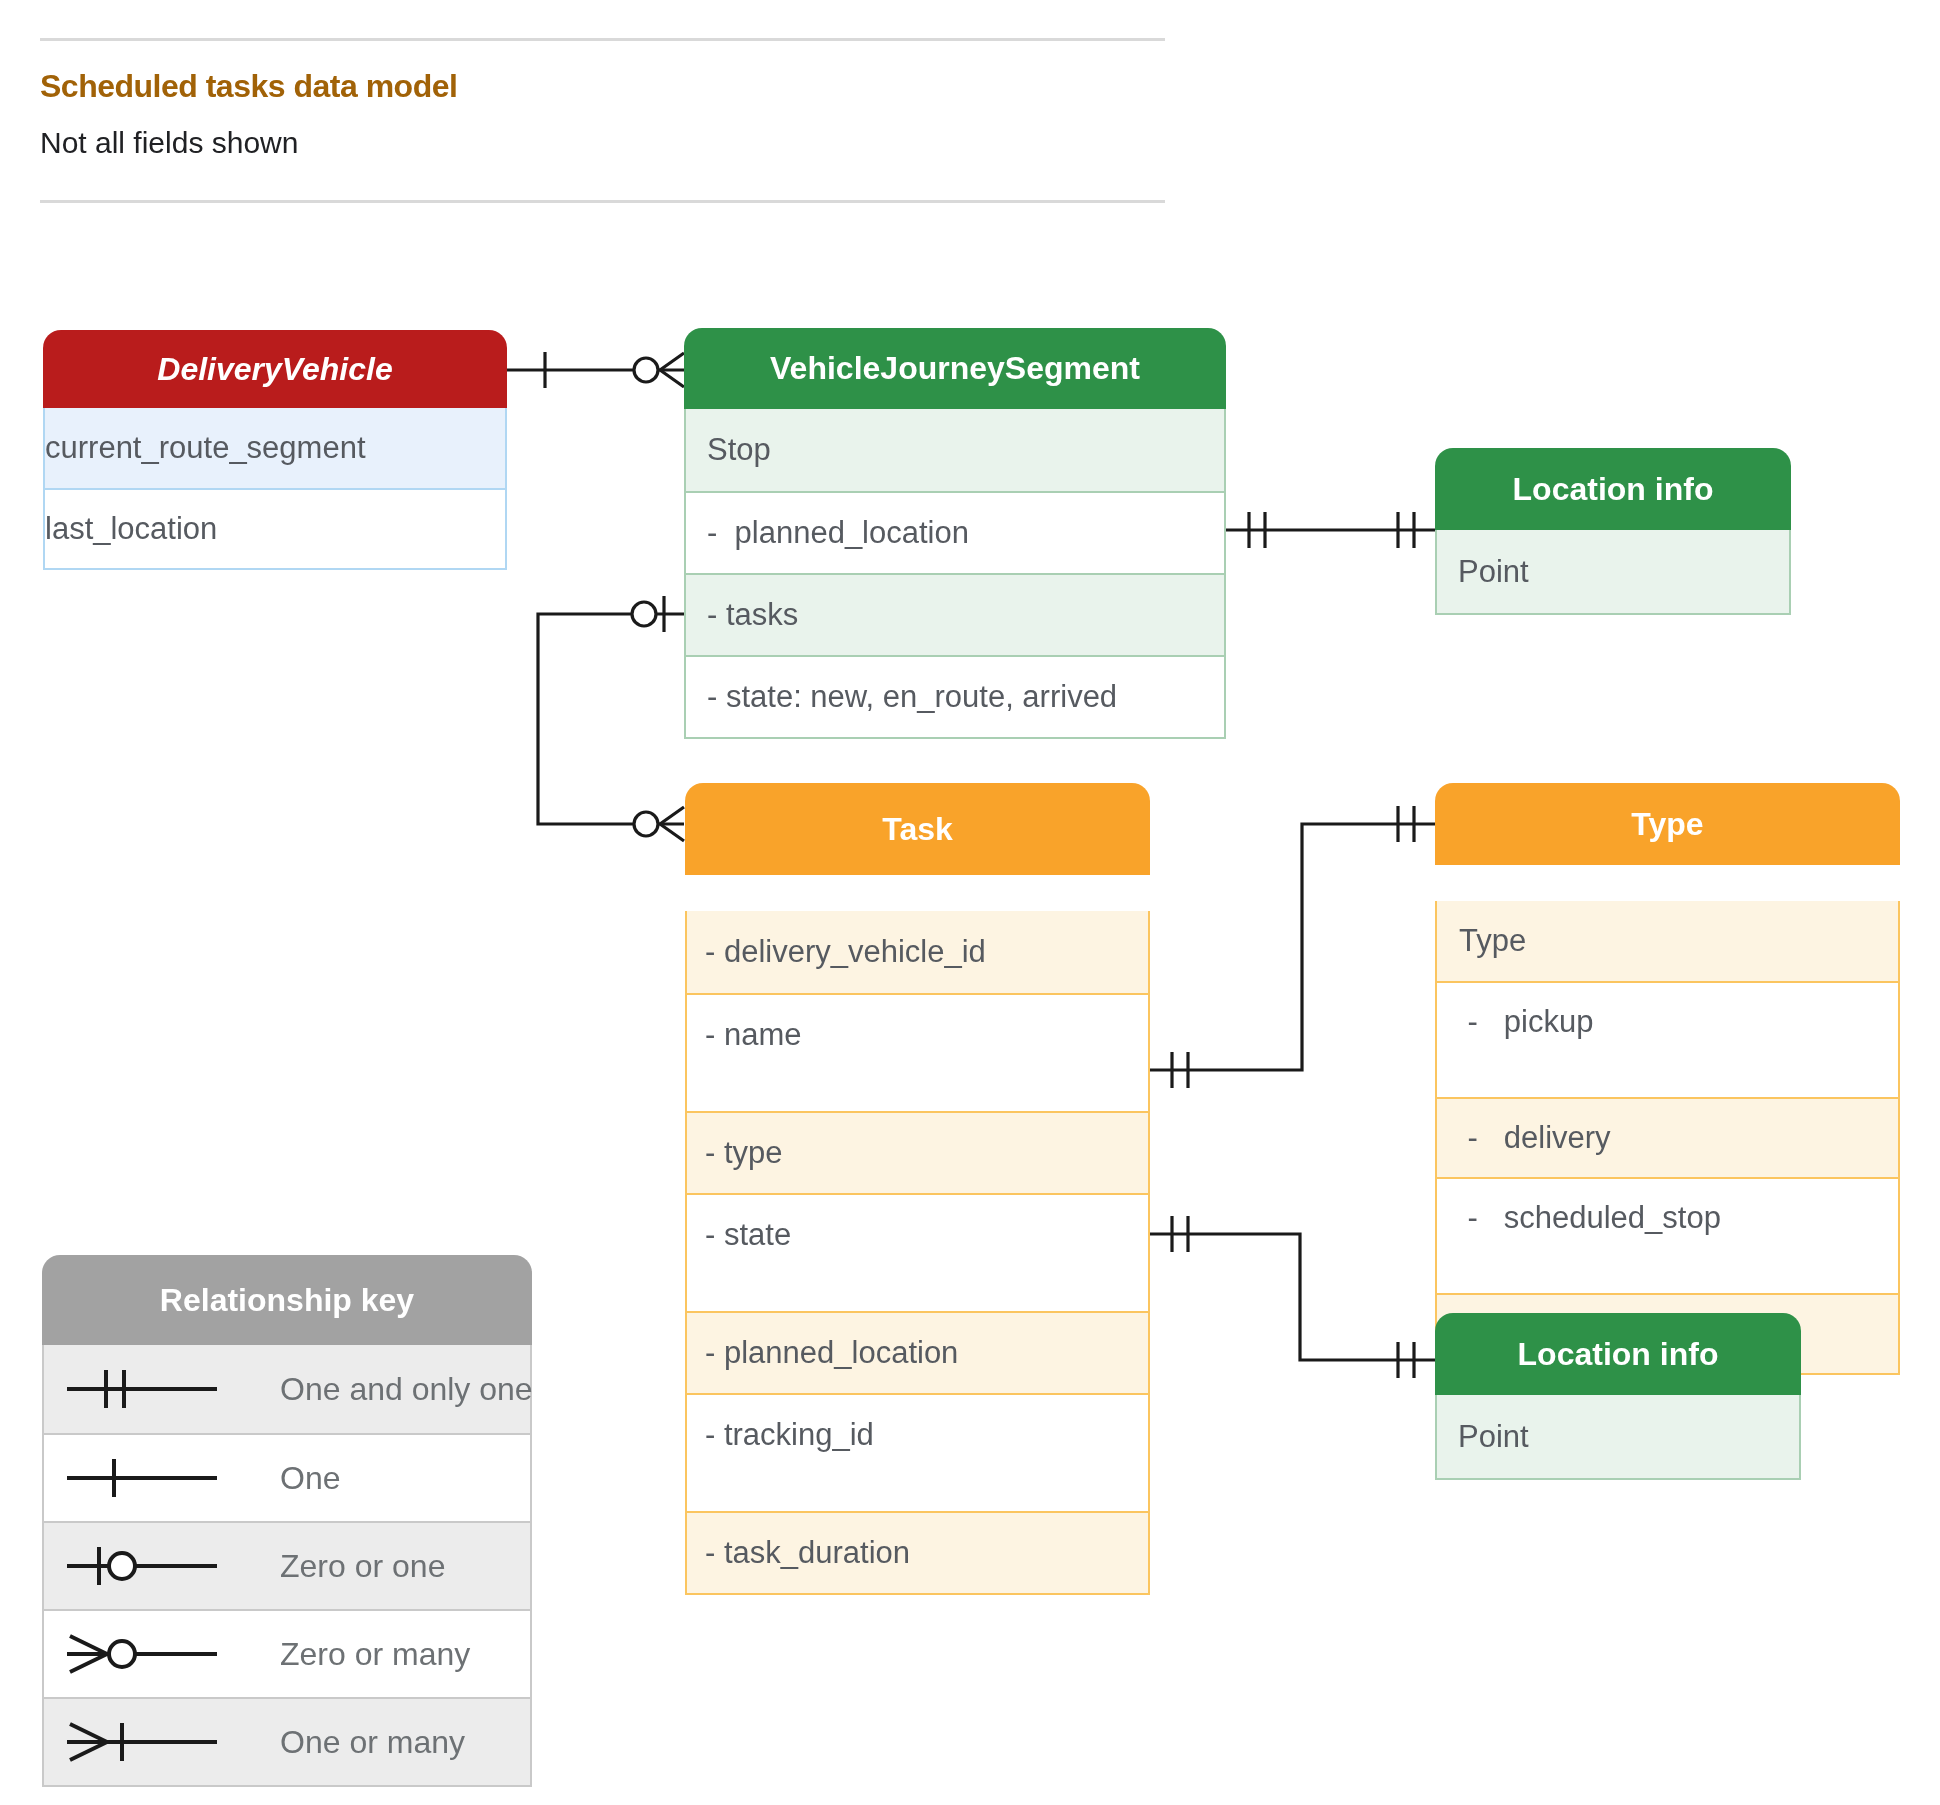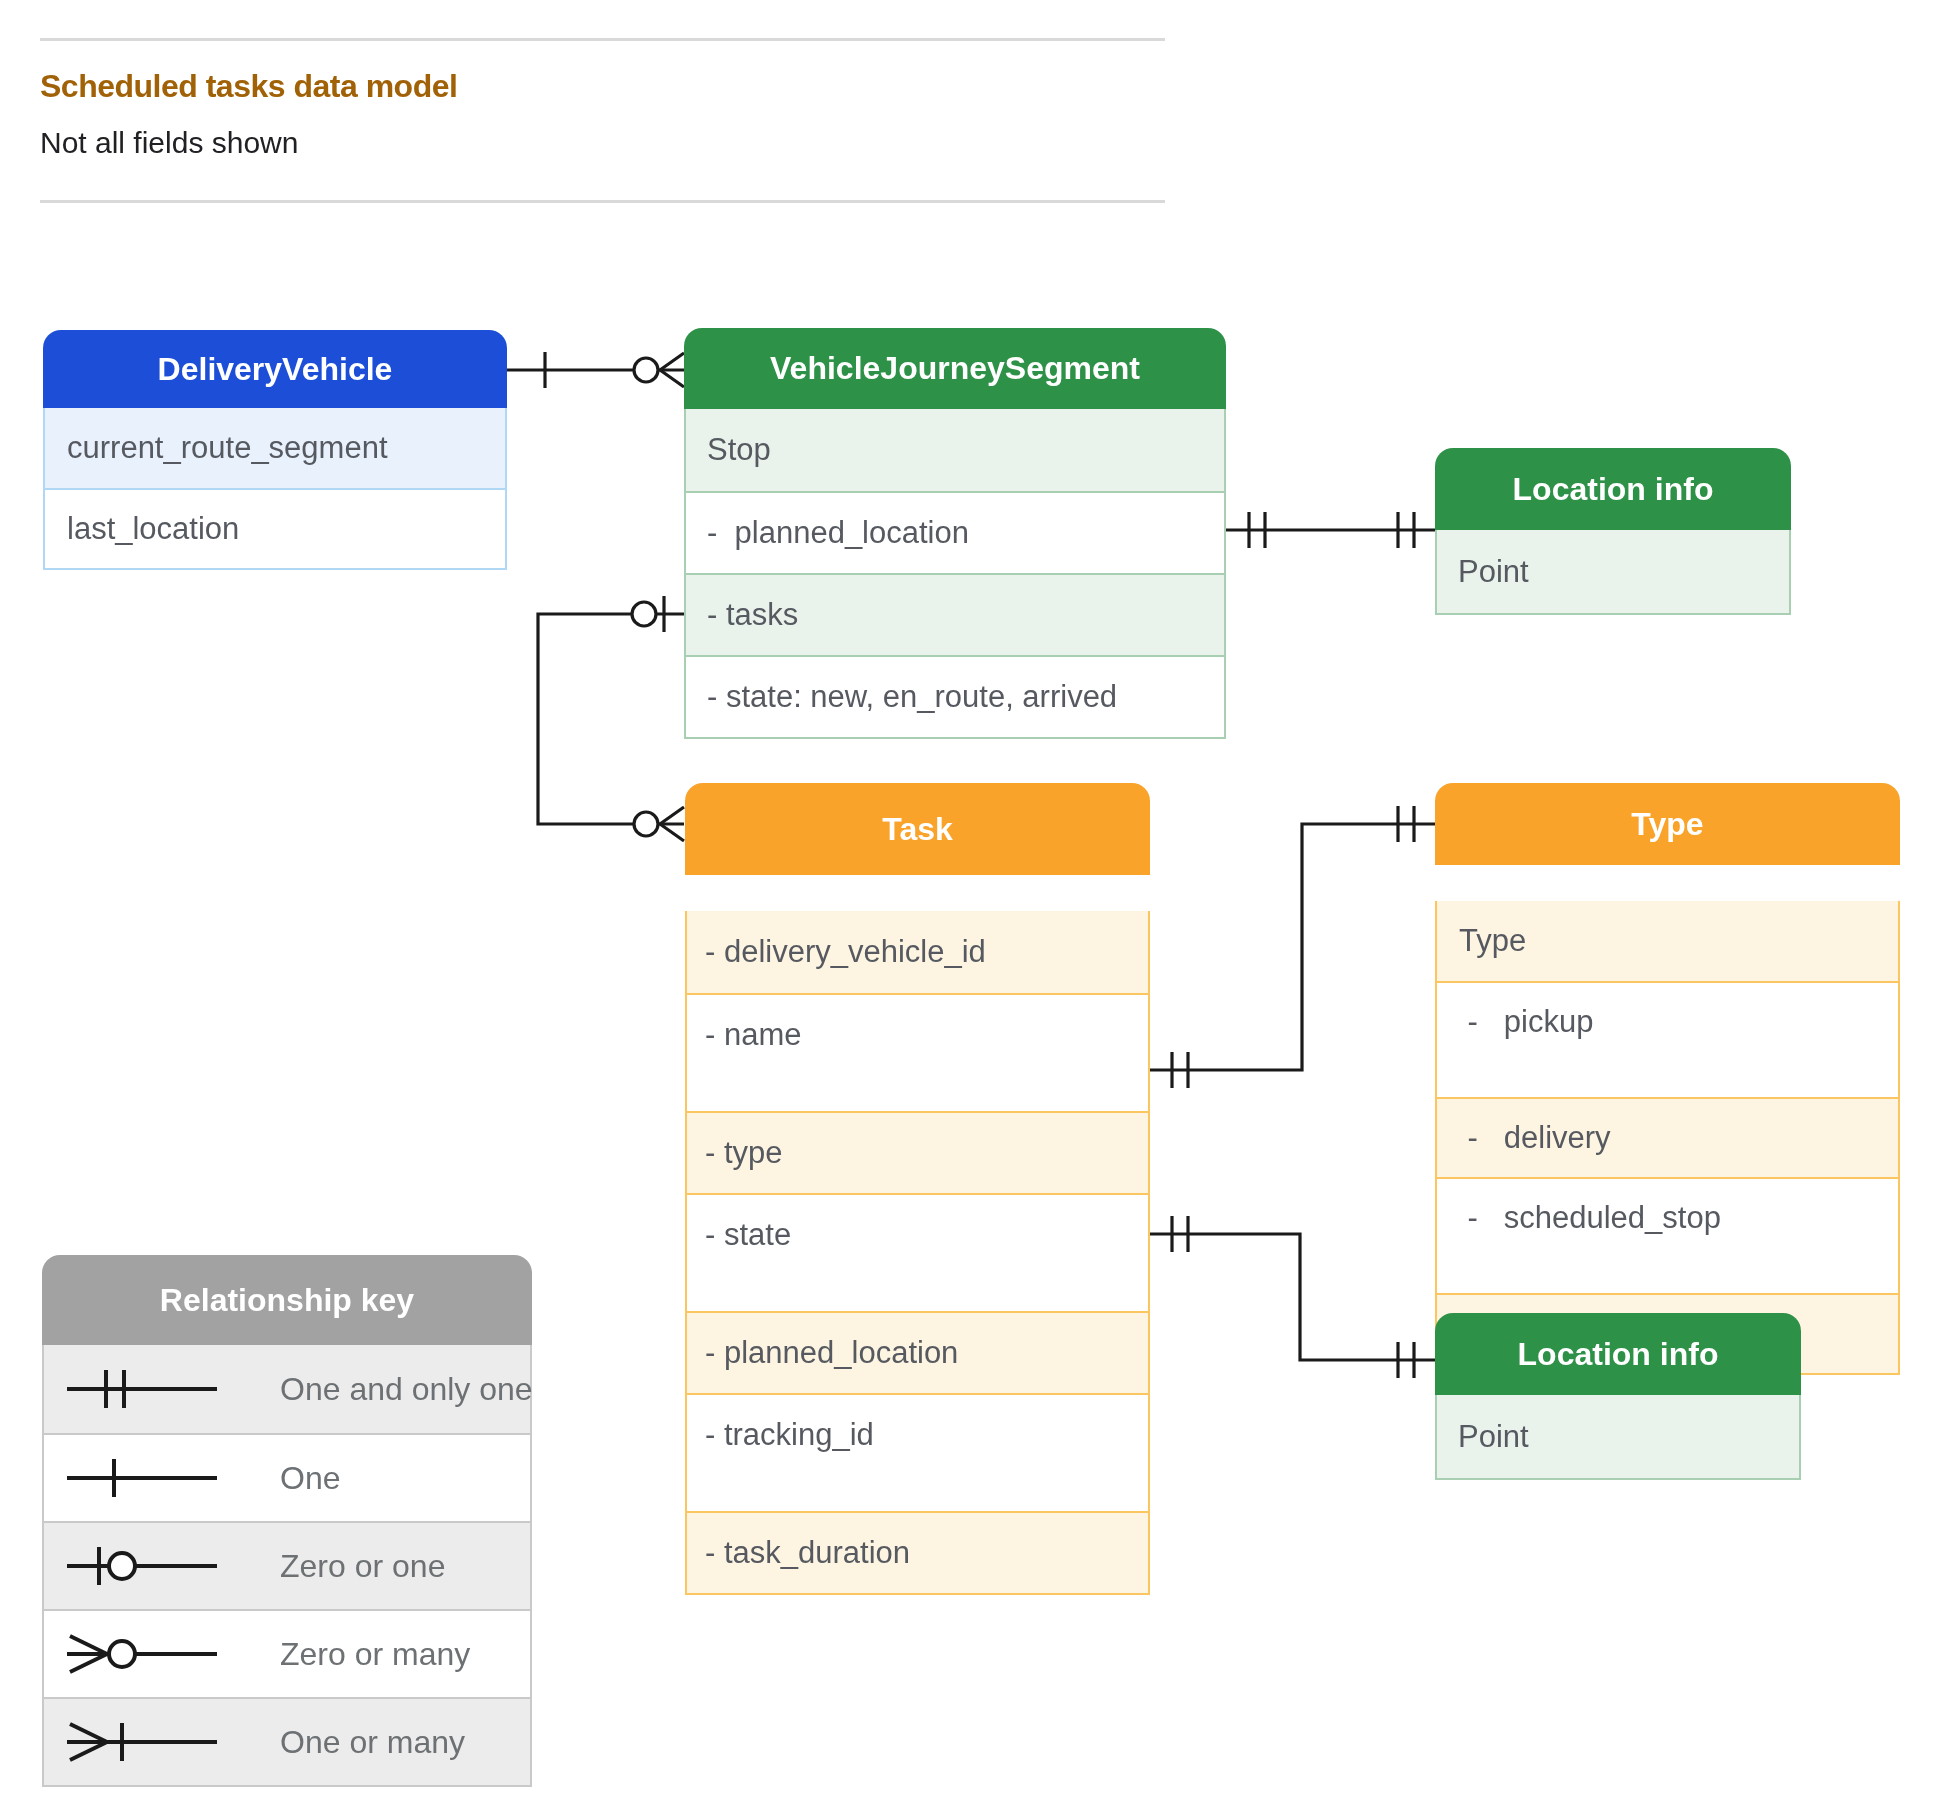--- a/index.html
+++ b/index.html
@@ -21,23 +21,23 @@
     border-radius:18px 18px 0 0;
   }
   .etable .tbody{border-style:solid;border-width:0 2px 2px 2px;}
   .etable .tr{
     display:flex;align-items:center;font-size:31px;color:#565a60;
     box-sizing:border-box;white-space:pre;
   }
   .etable .tr + .tr{border-top:2px solid;}
 
   
-  .t-blue .th{background:#1d4ed8;}
+  .t-blue .th{background:#b91c1c;font-style:italic;}
   .t-blue .tbody{border-color:#b0d7f3;}
-  .t-blue .tr{padding-left:22px;height:80px;border-color:#b0d7f3 !important;}
+  .t-blue .tr{height:80px;border-color:#b0d7f3 !important;}
   .tint-blue{background:#e8f1fc;}
 
   
   .t-green .th{background:#2e9148;}
   .t-green .tbody{border-color:#a9cfb3;}
   .t-green .tr{padding-left:21px;height:82px;border-color:#a9cfb3 !important;}
   .tint-green{background:#e9f3ec;}
 
   
   .t-orange .th{background:#f9a32a;}

